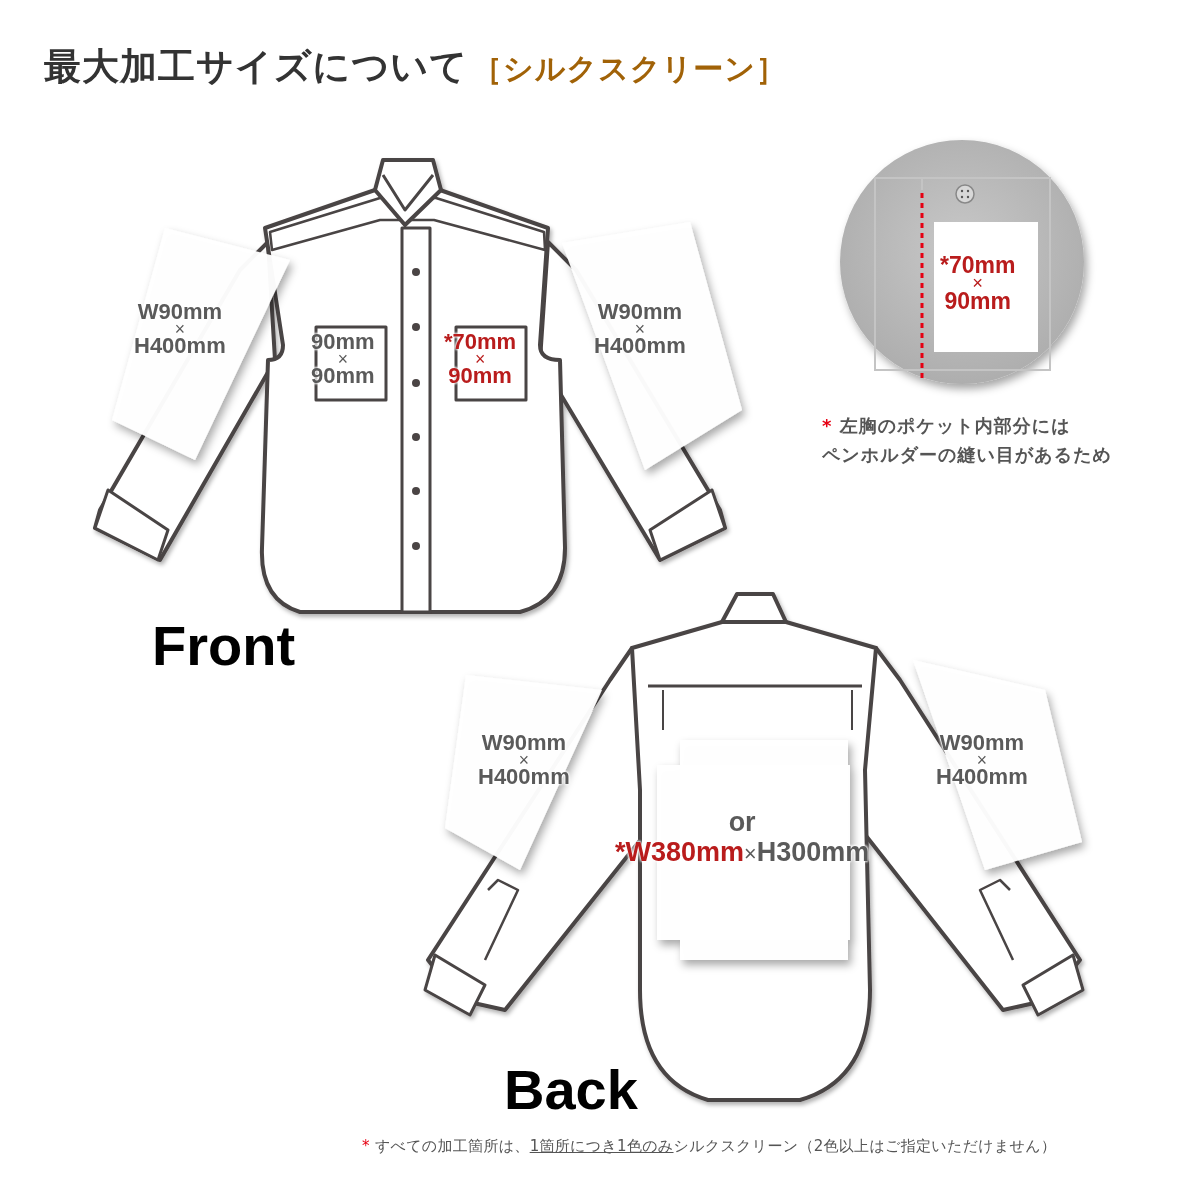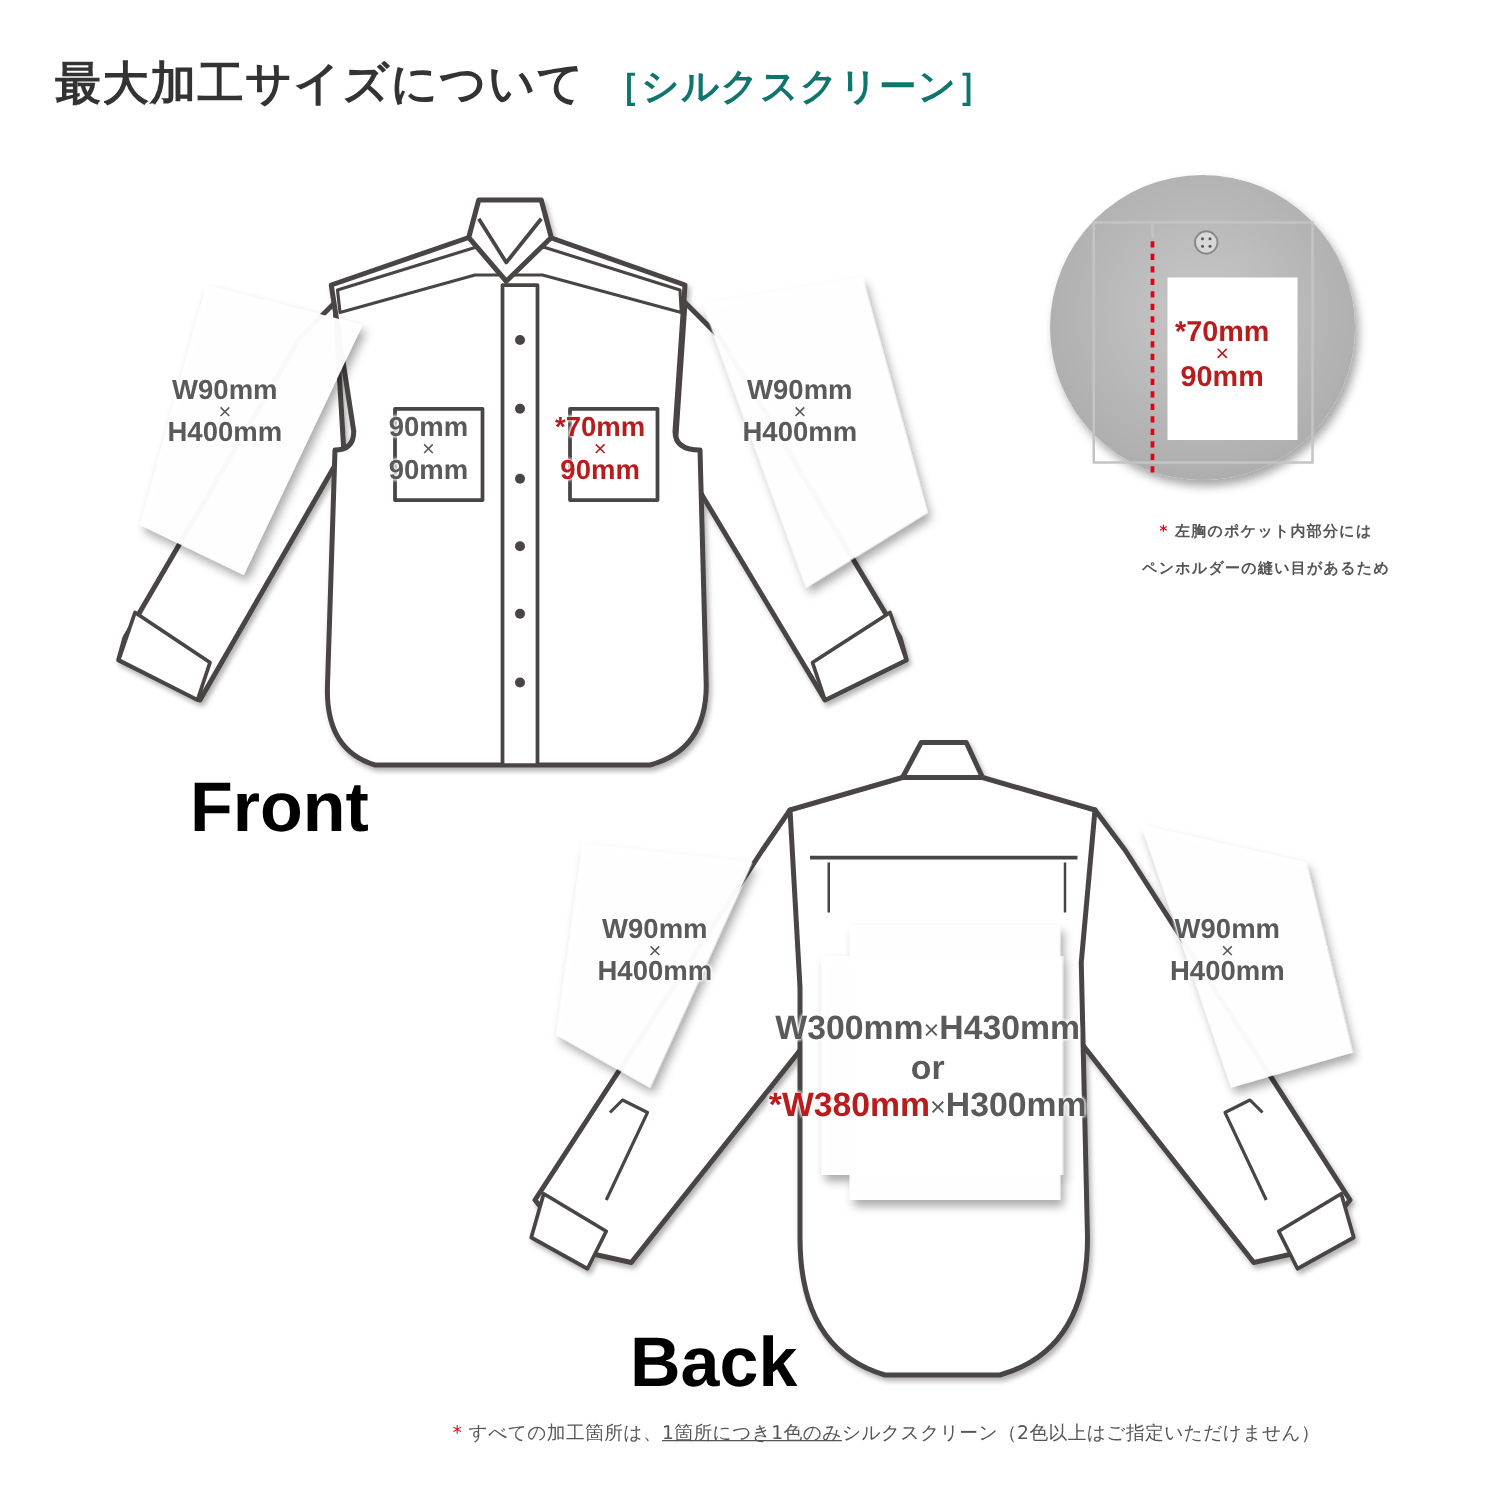--- a/index.html
+++ b/index.html
@@ -1,26 +1,26 @@
 <!DOCTYPE html>
 <html><head>
 <meta charset="utf-8">
 <style>
   html, body { margin:0; padding:0; background:#ffffff; }
   body { width:1200px; height:1200px; position:relative; overflow:hidden;
          font-family:"DejaVu Sans","Liberation Sans",sans-serif; }
   .title { position:absolute; left:44px; top:42px; font-size:37px; font-weight:bold; color:#333333; letter-spacing:1px; white-space:nowrap; }
-  .title .sub { font-size:30px; font-weight:bold; color:#0f766e; margin-left:14px; }
+  .title .sub { font-size:30px; font-weight:bold; color:#a16207; margin-left:4px; }
   svg.art { position:absolute; left:0; top:0; }
   .lbl { position:absolute; text-align:center; font-family:"Liberation Sans",sans-serif; font-weight:bold; color:#5a5a5a; line-height:1; white-space:nowrap;
          text-shadow: 0 0 3px #fff, 0 0 3px #fff, 0 0 3px #fff; }
   .lbl .x { display:block; font-weight:normal; font-size:0.8em; line-height:0.7; }
   .red { color:#b91c1c; }
   .big { position:absolute; font-family:"Liberation Sans",sans-serif; font-weight:bold; color:#000; font-size:56px; line-height:1;text-align:center; }
-  .note { position:absolute; right:88px; top:411px; text-align:center; font-size:12px; line-height:29px; color:#555; font-weight:bold; letter-spacing:1px; }
+  .note { position:absolute; right:88px; top:411px; text-align:left; font-size:18px; line-height:29px; color:#555; font-weight:bold; letter-spacing:1px; }
   .note .ast, .foot .ast { color:#e60012; }
   .foot { position:absolute; left:362px; top:1137px; font-size:15px; color:#555; white-space:nowrap; letter-spacing:0.3px; }
   .foot u { text-decoration:underline; }
 </style>
 </head>
 <body>
 
 <div class="title">
   <span>最大加工サイズについて</span><span class="sub">［シルクスクリーン］</span>
 </div>
@@ -153,21 +153,20 @@
   <span>W90mm</span>
   <span class="x">×</span>
   <span>H400mm</span>
 </div>
 <div class="lbl" style="left:936px;top:732px;font-size:22px;">
   <span>W90mm</span>
   <span class="x">×</span>
   <span>H400mm</span>
 </div>
 <div class="lbl" style="left:615px;top:807px;font-size:27px;line-height:30px;">
-  <div><span>W300mm</span><span style="font-weight:normal;font-size:0.8em;">×</span><span>H430mm</span></div>
   <div>or</div>
   <div><span class="red">*W380mm</span><span style="font-weight:normal;font-size:0.8em;">×</span><span>H300mm</span></div>
 </div>
 
 <div class="big" style="left:504px;top:1062px;">Back</div>
 
 <div class="foot">
   <span class="ast">*</span>
   <span>すべての加工箇所は、</span><u>1箇所につき1色のみ</u><span>シルクスクリーン（2色以上はご指定いただけません）</span>
 </div>

